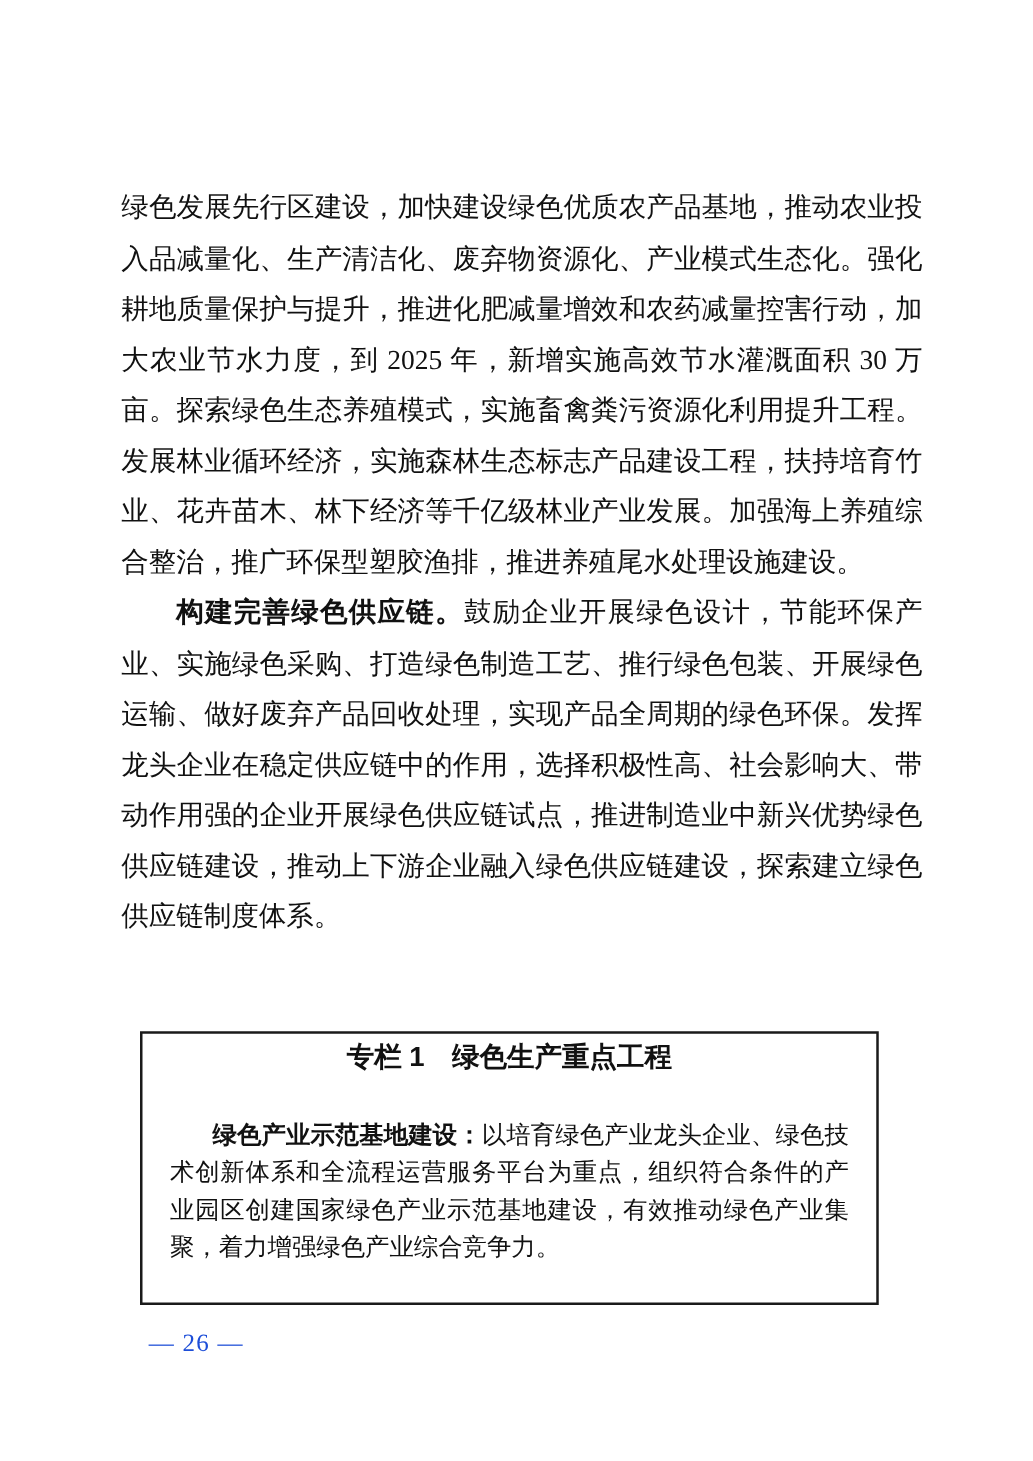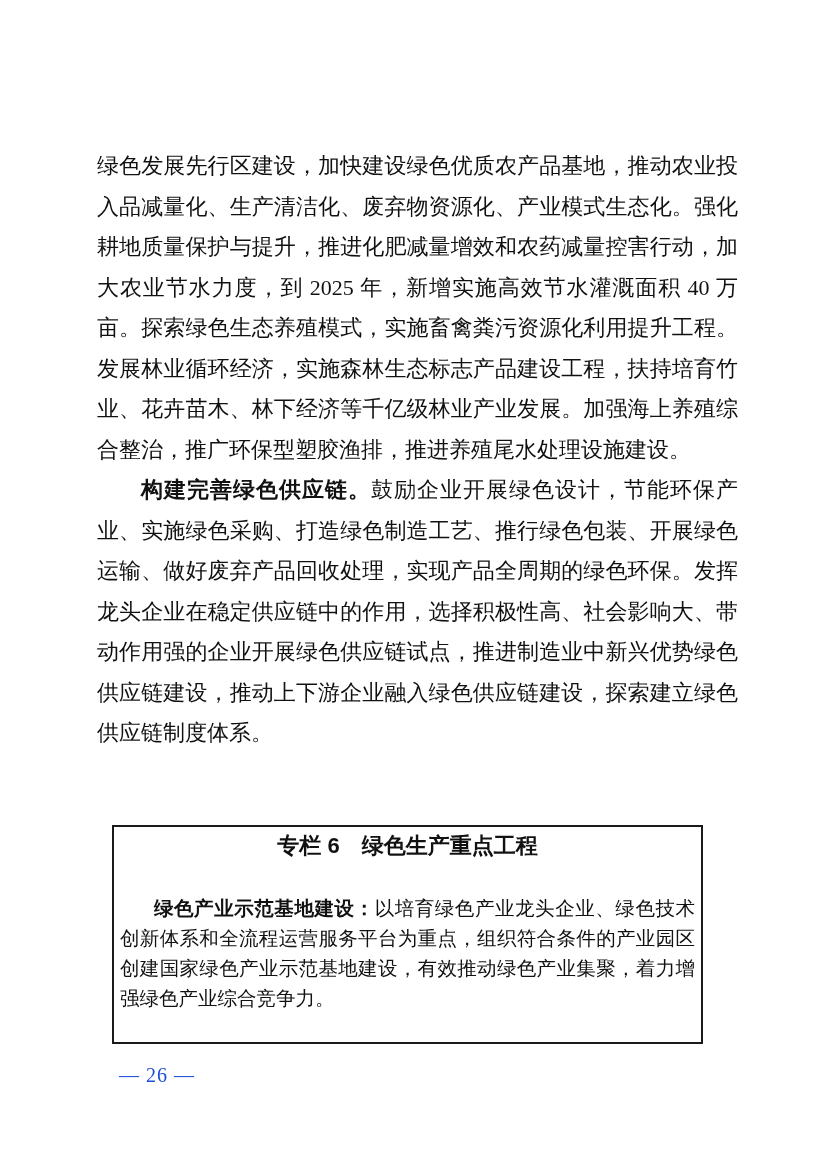--- a/index.html
+++ b/index.html
@@ -48,42 +48,42 @@
     font-family: "Liberation Sans", "DejaVu Sans", sans-serif;
     color: #111111;
   }
   .box-body {
     margin-top: 32px;
     font-size: 19.5px;
     line-height: 30px;
     text-align: justify;
     text-justify: inter-ideograph;
   }
-  .box-para { text-indent: 34px; margin: 0; }
+  .box-para { text-indent: 34px; margin: 16px; }
   .page-number {
     position: absolute;
     left: 119px;
     top: 1064px;
     font-size: 20px;
     letter-spacing: 1px;
     color: #1d4ed8;
   }
 </style>
 </head>
 <body>
 
 <div class="page">
 
   <main class="body-text">
-    <p class="para"><span>绿色发展先行区建设，加快建设绿色优质农产品基地，推动农业投入品减量化、生产清洁化、废弃物资源化、产业模式生态化。强化耕地质量保护与提升，推进化肥减量增效和农药减量控害行动，加大农业节水力度，到 2025 年，新增实施高效节水灌溉面积 40 万亩。探索绿色生态养殖模式，实施畜禽粪污资源化利用提升工程。发展林业循环经济，实施森林生态标志产品建设工程，扶持培育竹业、花卉苗木、林下经济等千亿级林业产业发展。加强海上养殖综合整治，推广环保型塑胶渔排，推进养殖尾水处理设施建设。</span></p>
+    <p class="para"><span>绿色发展先行区建设，加快建设绿色优质农产品基地，推动农业投入品减量化、生产清洁化、废弃物资源化、产业模式生态化。强化耕地质量保护与提升，推进化肥减量增效和农药减量控害行动，加大农业节水力度，到 2025 年，新增实施高效节水灌溉面积 30 万亩。探索绿色生态养殖模式，实施畜禽粪污资源化利用提升工程。发展林业循环经济，实施森林生态标志产品建设工程，扶持培育竹业、花卉苗木、林下经济等千亿级林业产业发展。加强海上养殖综合整治，推广环保型塑胶渔排，推进养殖尾水处理设施建设。</span></p>
     <p class="para para-indent"><span class="lead">构建完善绿色供应链。</span><span>鼓励企业开展绿色设计，节能环保产业、实施绿色采购、打造绿色制造工艺、推行绿色包装、开展绿色运输、做好废弃产品回收处理，实现产品全周期的绿色环保。发挥龙头企业在稳定供应链中的作用，选择积极性高、社会影响大、带动作用强的企业开展绿色供应链试点，推进制造业中新兴优势绿色供应链建设，推动上下游企业融入绿色供应链建设，探索建立绿色供应链制度体系。</span></p>
   </main>
 
   <section class="callout-box">
-    <div class="box-title">专栏 6　绿色生产重点工程</div>
+    <div class="box-title">专栏 1　绿色生产重点工程</div>
     <div class="box-body">
       <p class="box-para"><span class="lead">绿色产业示范基地建设：</span><span>以培育绿色产业龙头企业、绿色技术创新体系和全流程运营服务平台为重点，组织符合条件的产业园区创建国家绿色产业示范基地建设，有效推动绿色产业集聚，着力增强绿色产业综合竞争力。</span></p>
     </div>
   </section>
 
   <footer class="page-number"><span>— 26 —</span></footer>
 
 </div>
 
 </body></html>

